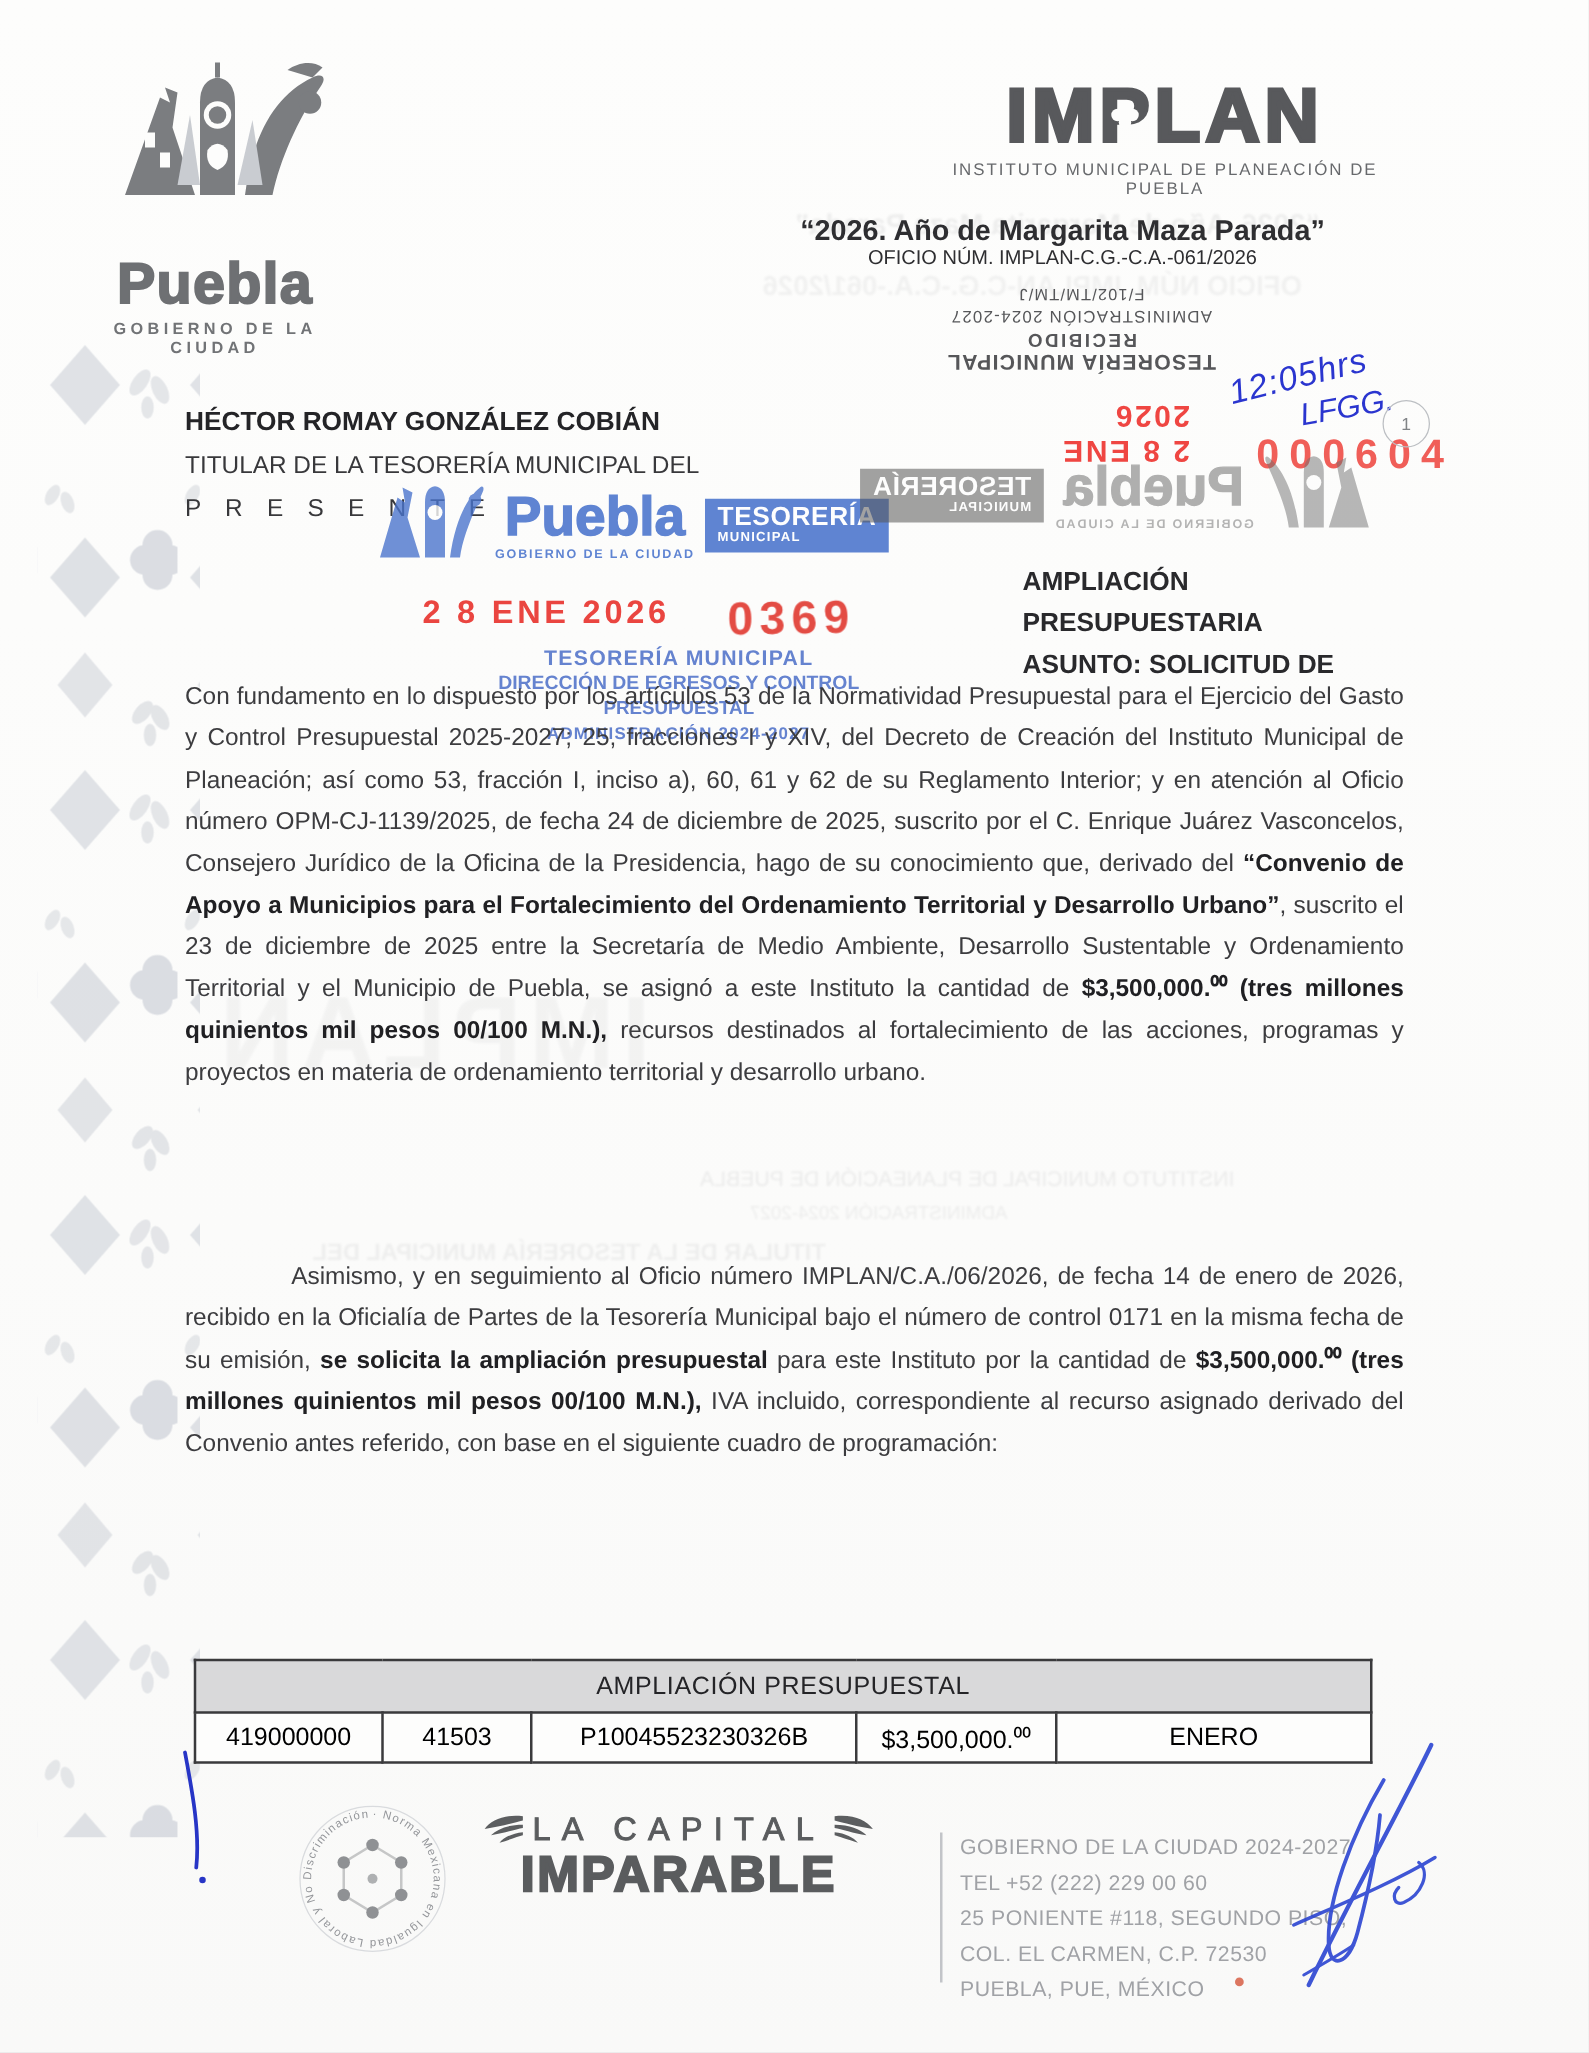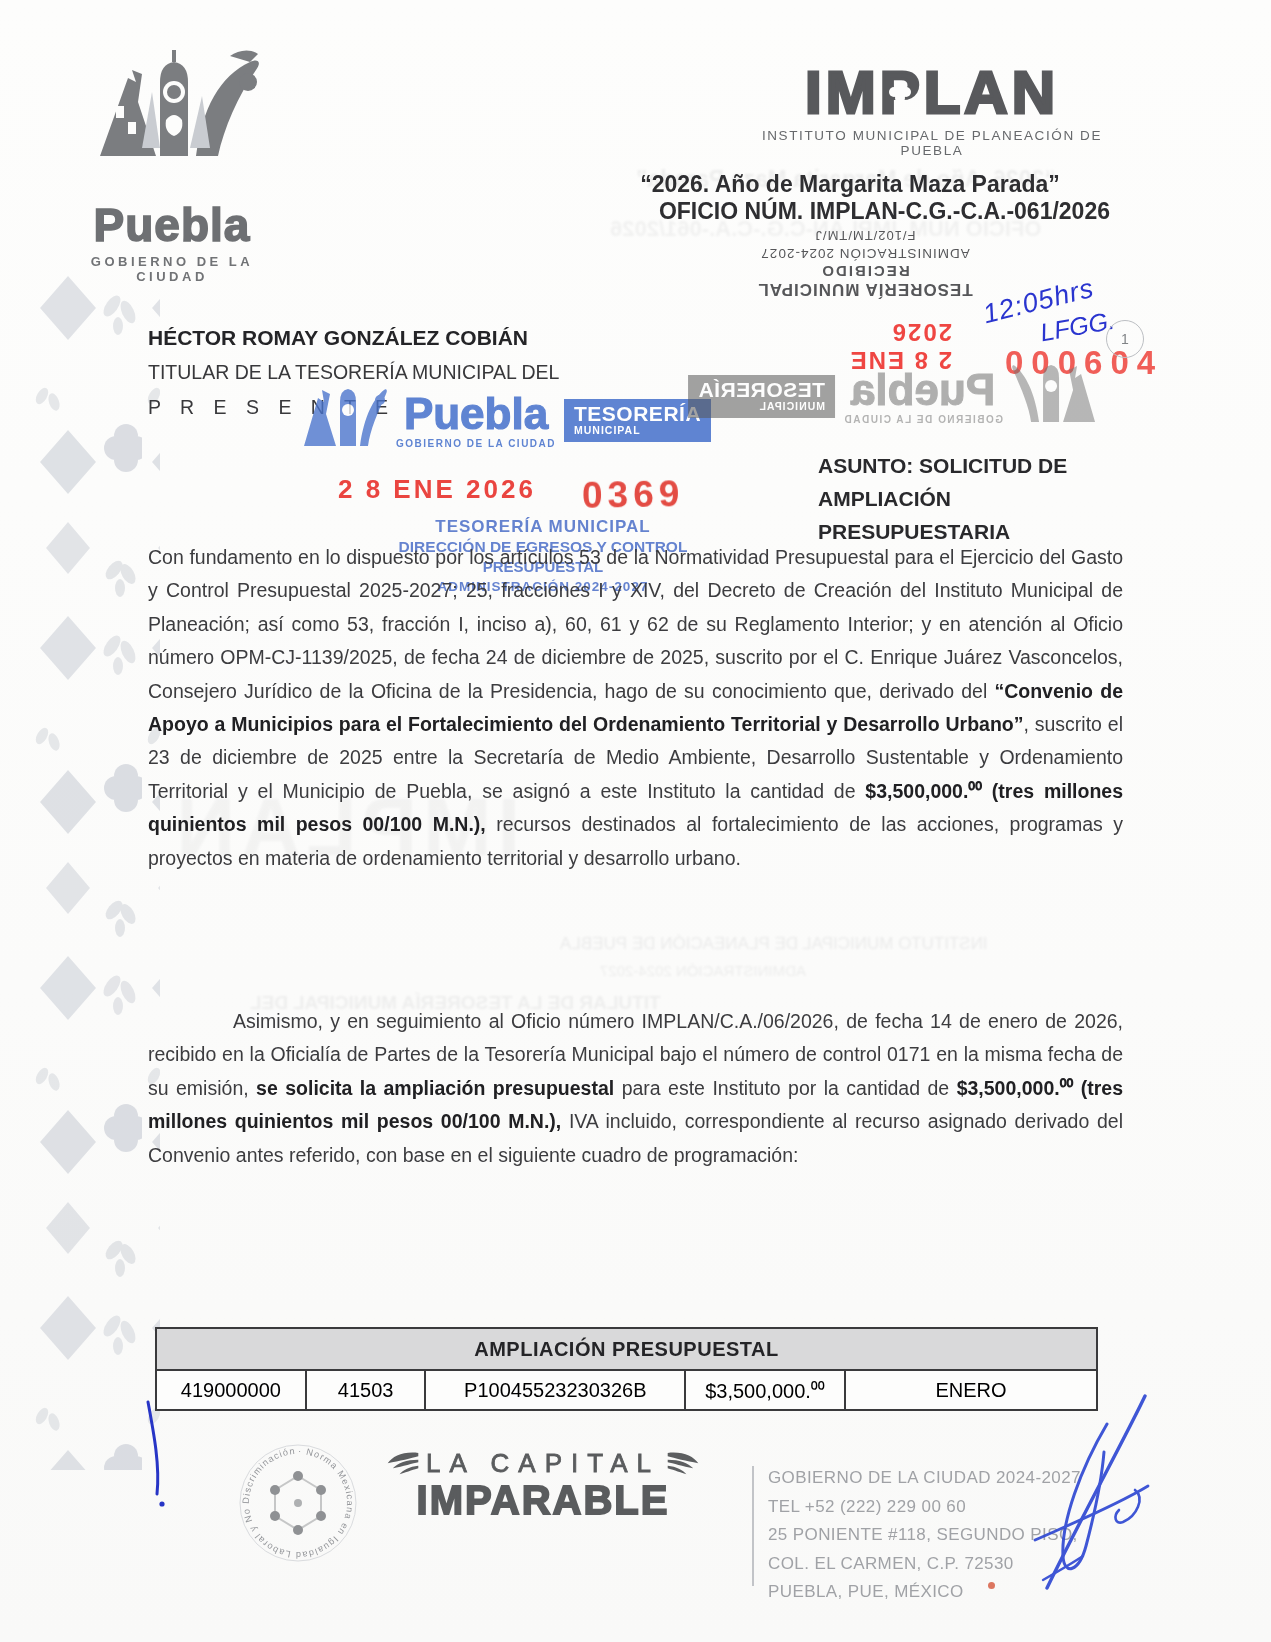--- a/index.html
+++ b/index.html
@@ -19,22 +19,22 @@
 
   
   .implan{left:758px;top:62px;width:348px;text-align:center;}
   .implan-word{font-size:60px;font-weight:800;color:#58595c;letter-spacing:4px;
                -webkit-text-stroke:3px #58595c;line-height:62px;position:relative;}
   .implan-sub{font-size:13.5px;color:#67696c;letter-spacing:1.6px;margin-top:4px;}
   .implan-quatrefoil{position:absolute;left:130px;top:18px;}
 
   .hdr-legend{left:600px;top:168px;width:500px;text-align:center;
               font-size:23px;font-weight:bold;color:#2e2e31;line-height:32px;}
-  .hdr-oficio{left:590px;top:198px;width:520px;text-align:right;
-              font-size:23px;font-weight:bold;color:#2e2e31;}
+  .hdr-oficio{left:590px;top:198px;width:520px;text-align:center;
+              font-size:16px;font-weight:normal;color:#2e2e31;}
 
   
   .stamp-received{left:690px;top:226px;width:350px;transform:rotate(180deg);
                   text-align:center;color:#48494c;opacity:.92;filter:blur(.2px);}
   .stamp-received div{line-height:18px;letter-spacing:1px;}
   .stamp-received div:nth-child(1){font-size:17px;font-weight:bold;}
   .stamp-received div:nth-child(2){font-size:15px;font-weight:bold;letter-spacing:2px;}
   .stamp-received div:nth-child(3){font-size:13.5px;}
   .stamp-received div:nth-child(4){font-size:13px;}
 
@@ -89,21 +89,21 @@
   .body-par{left:148px;width:975px;font-size:19.5px;line-height:33.4px;
             text-align:justify;color:#3c3c3f;}
   .body-par b{color:#202023;}
   .p1{top:541px;}
   .p2{top:1005px;text-indent:85px;}
 
   
   .amp-table{left:155px;top:1327px;width:943px;border-collapse:collapse;
              font-family:"Liberation Sans",sans-serif;}
   .amp-table th,.amp-table td{border:2px solid #3a3a3c;text-align:center;vertical-align:middle;}
-  .amp-table .title-row th{background:#d9d9da;font-size:20px;font-weight:bold;color:#242427;
+  .amp-table .title-row th{background:#d9d9da;font-size:20px;font-weight:normal;color:#242427;
                            height:38px;letter-spacing:.5px;}
   .amp-table .head-row th{background:#d9d9da;font-size:19px;font-weight:bold;color:#242427;
                           height:70px;line-height:26px;padding:0 6px;}
   .amp-table .data-row td{background:#fdfdfc;font-size:20px;color:#000000;height:36px;}
 
   
   .seal{left:235px;top:1440px;}
   .capital{left:378px;top:1448px;width:330px;text-align:center;color:#5a5c5e;}
   .capital-top{display:flex;align-items:center;justify-content:center;gap:6px;}
   .capital-top span{font-size:26px;font-weight:normal;letter-spacing:9px;-webkit-text-stroke:.8px #5a5c5e;}
@@ -271,22 +271,22 @@
   <div class="abs stamp-folio-mid">0369</div>
 
   <div class="abs stamp-egresos">
       <div>TESORERÍA MUNICIPAL</div>
       <div>DIRECCIÓN DE EGRESOS Y CONTROL</div>
       <div>PRESUPUESTAL</div>
       <div>ADMINISTRACIÓN 2024-2027</div>
     </div>
 
   <div class="abs subject">
+    <div>AMPLIACIÓN PRESUPUESTARIA</div>
     <div>ASUNTO: SOLICITUD DE</div>
-    <div>AMPLIACIÓN PRESUPUESTARIA</div>
   </div>
 
   <div class="abs body-par p1"><span>Con fundamento en lo dispuesto por los artículos 53 de la Normatividad Presupuestal para el Ejercicio del Gasto y Control Presupuestal 2025-2027; 25, fracciones I y XIV, del Decreto de Creación del Instituto Municipal de Planeación; así como 53, fracción I, inciso a), 60, 61 y 62 de su Reglamento Interior; y en atención al Oficio número OPM-CJ-1139/2025, de fecha 24 de diciembre de 2025, suscrito por el C. Enrique Juárez Vasconcelos, Consejero Jurídico de la Oficina de la Presidencia, hago de su conocimiento que, derivado del </span><b>“Convenio de Apoyo a Municipios para el Fortalecimiento del Ordenamiento Territorial y Desarrollo Urbano”</b><span>, suscrito el 23 de diciembre de 2025 entre la Secretaría de Medio Ambiente, Desarrollo Sustentable y Ordenamiento Territorial y el Municipio de Puebla, se asignó a este Instituto la cantidad de </span><b>$3,500,000.⁰⁰ (tres millones quinientos mil pesos 00/100 M.N.),</b><span> recursos destinados al fortalecimiento de las acciones, programas y proyectos en materia de ordenamiento territorial y desarrollo urbano.</span></div>
   <div class="abs body-par p2"><span>Asimismo, y en seguimiento al Oficio número IMPLAN/C.A./06/2026, de fecha 14 de enero de 2026, recibido en la Oficialía de Partes de la Tesorería Municipal bajo el número de control 0171 en la misma fecha de su emisión, </span><b>se solicita la ampliación presupuestal</b><span> para este Instituto por la cantidad de </span><b>$3,500,000.⁰⁰ (tres millones quinientos mil pesos 00/100 M.N.),</b><span> IVA incluido, correspondiente al recurso asignado derivado del Convenio antes referido, con base en el siguiente cuadro de programación:</span></div>
 
   <table class="abs amp-table">
     <colgroup>
       <col style="width:150px">
         <col style="width:120px">
         <col style="width:260px">

